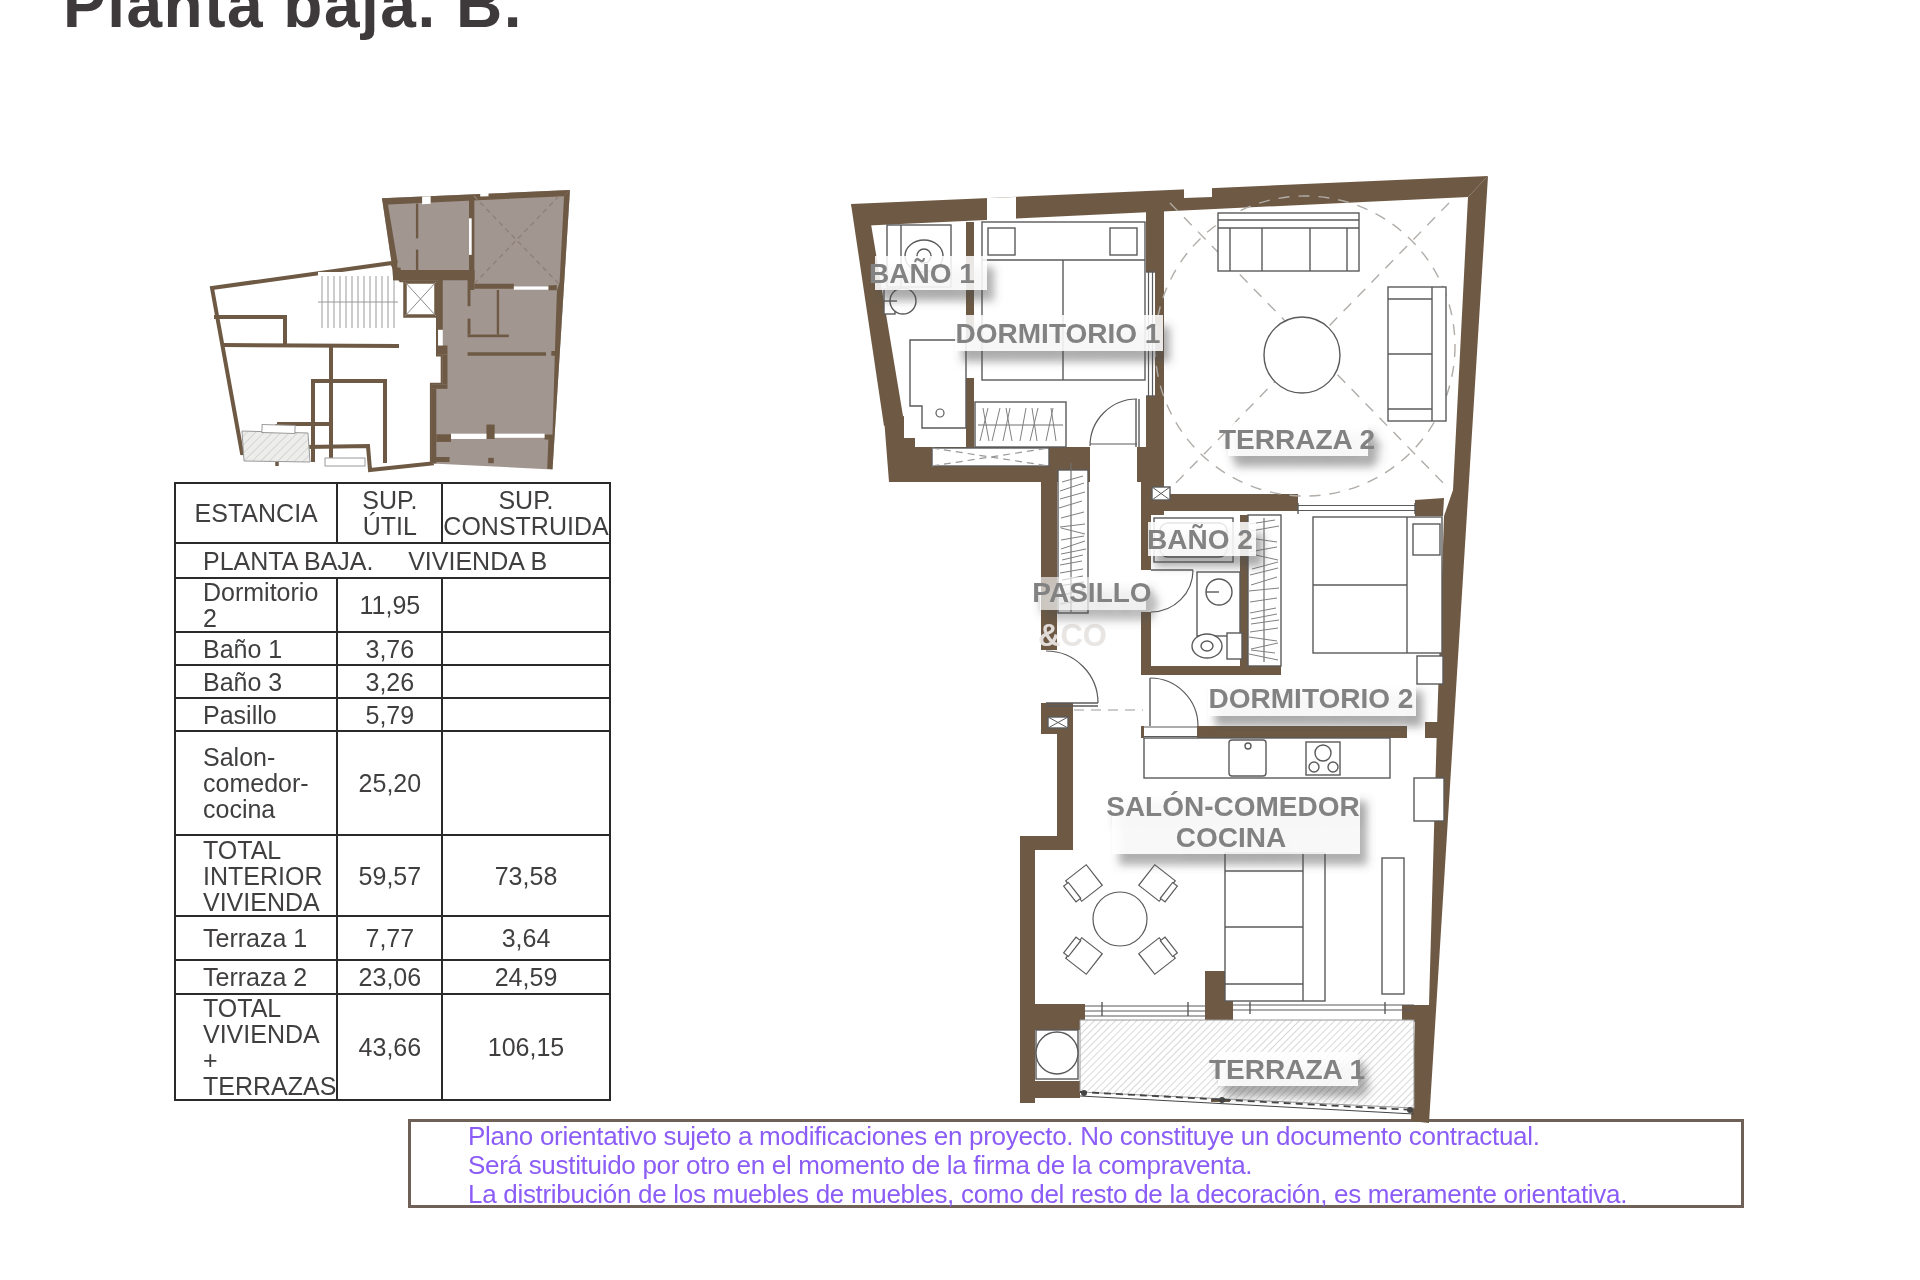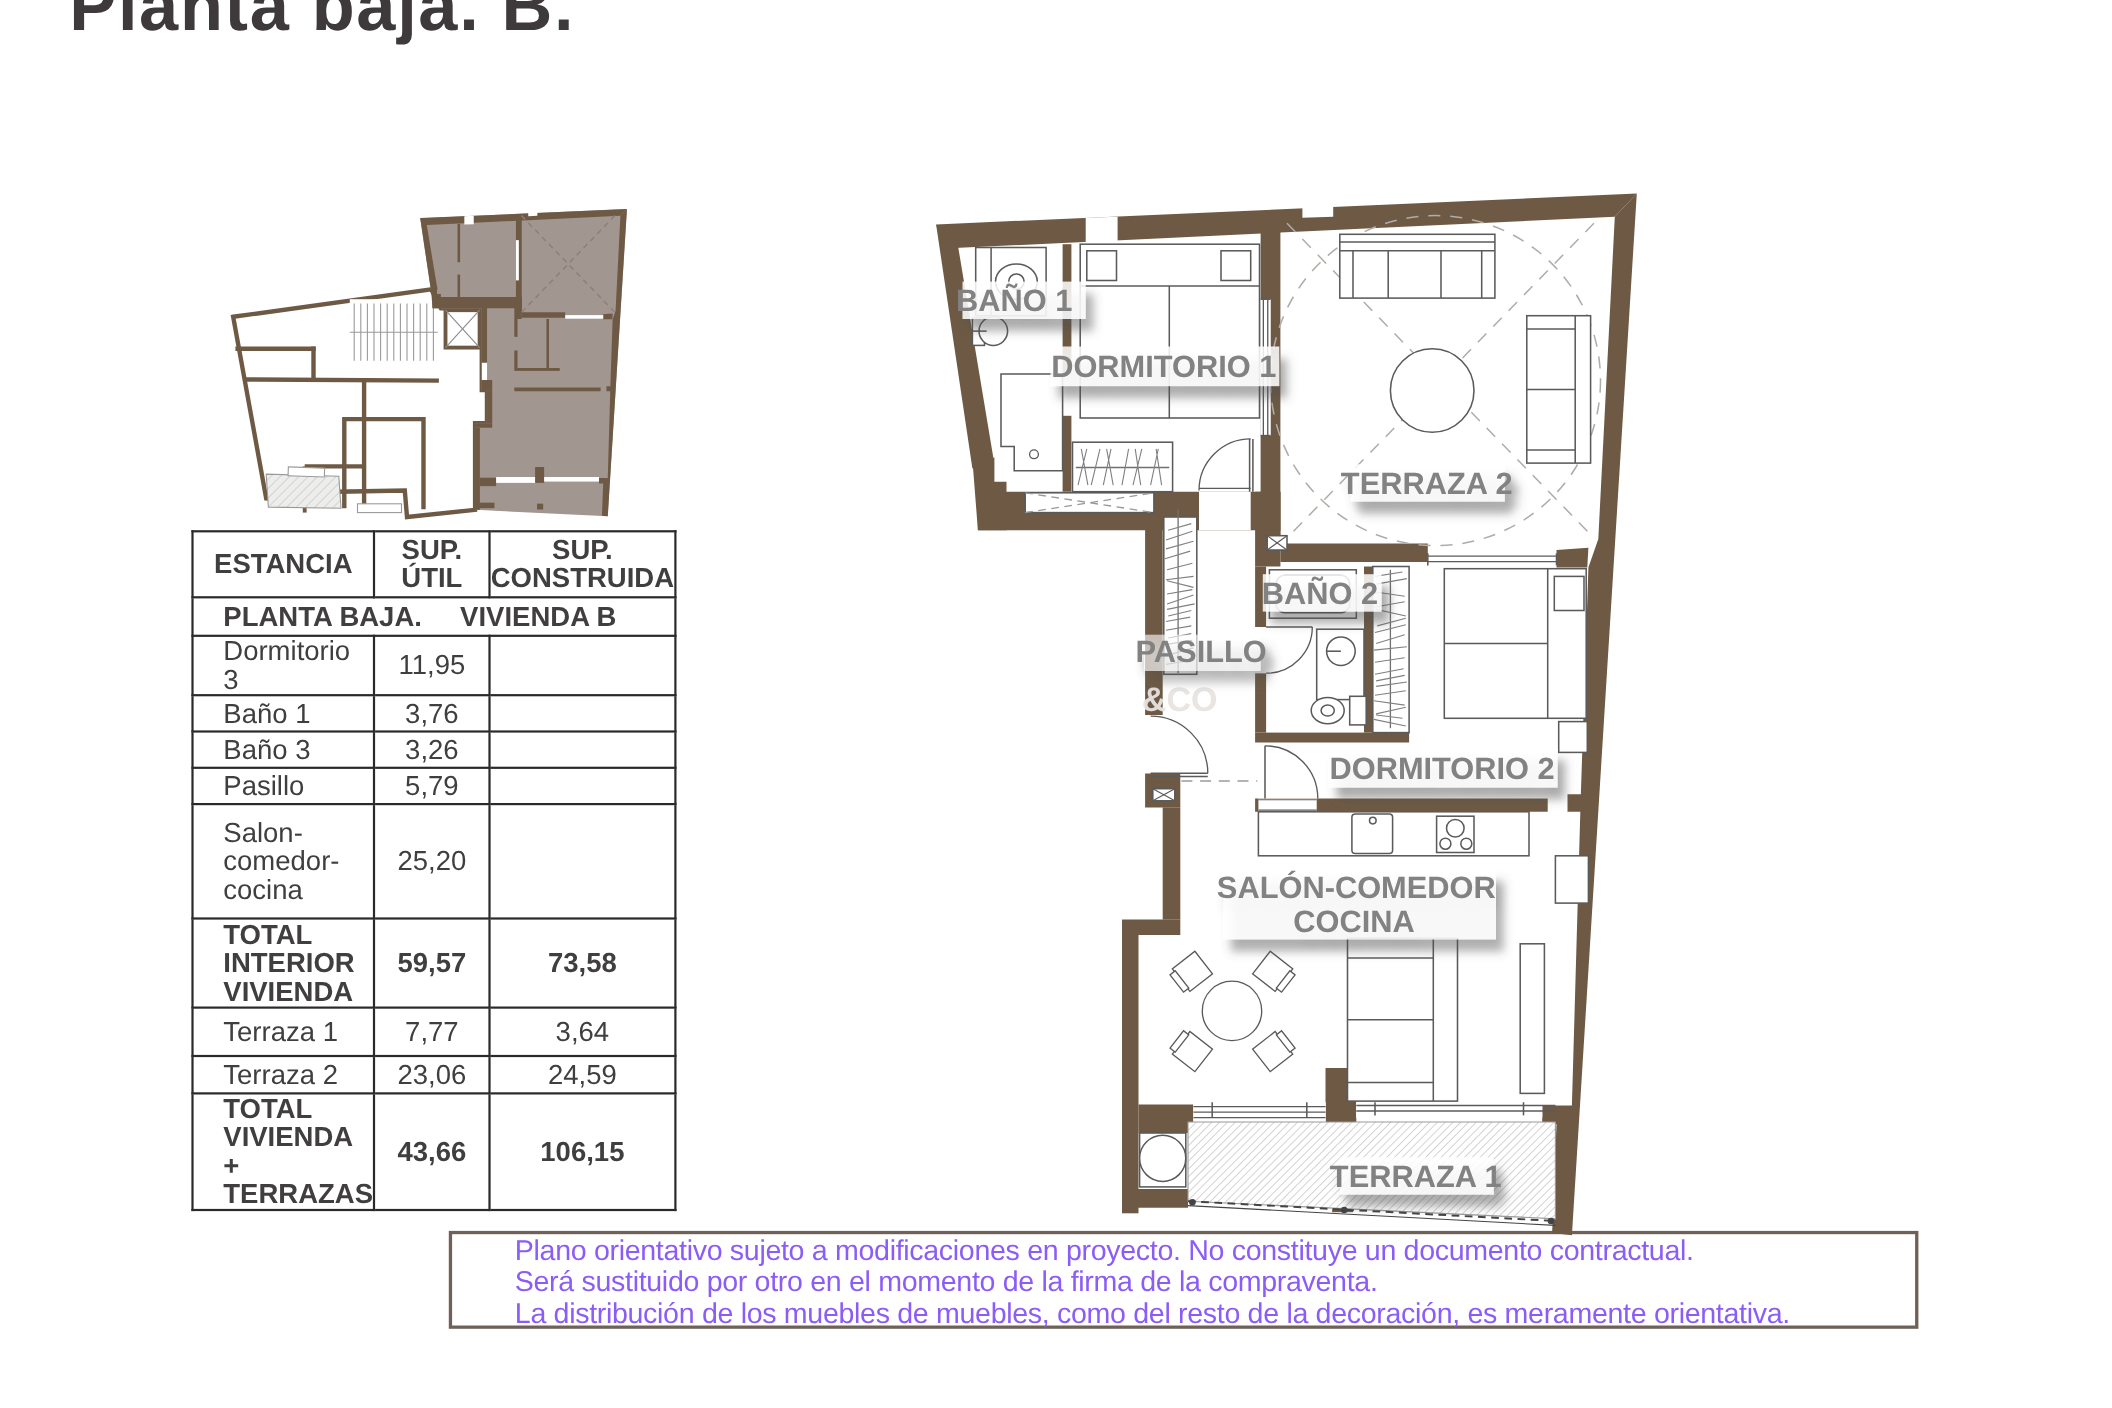--- a/index.html
+++ b/index.html
@@ -5,21 +5,21 @@
 html,body{margin:0;padding:0;width:1920px;height:1280px;background:#ffffff;
 font-family:"Liberation Sans",sans-serif;overflow:hidden;position:relative;}
 .abs{position:absolute;}
 #title{position:absolute;left:63px;top:-32px;font-size:64px;font-weight:bold;
 color:#3e3a3c;letter-spacing:1.5px;}
 #tbl{position:absolute;left:174px;top:482px;border-collapse:collapse;
 color:#403e3f;font-size:25px;}
 #tbl td{border:2px solid #2b2a2a;padding:0;vertical-align:middle;line-height:26px;}
 #tbl td.c{text-align:center;}
 #tbl td.l{padding-left:27px;}
-#tbl .b{font-weight:bold;}
+#tbl .b{font-weight:normal;}
 #disc{position:absolute;left:408px;top:1119px;width:1330px;height:83px;
 border:3px solid #6f6058;color:#8b5cf6;font-size:26px;line-height:29px;
 letter-spacing:-0.3px;}
 #disc div{margin-left:57px;}
 #disc div:first-child{margin-top:0px;}
 </style>
 </head>
 <body>
 
 <div id="title">Planta baja. B.</div>
@@ -33,21 +33,21 @@
 <tbody>
       <tr style="height:60px">
         <td class="c b">ESTANCIA</td>
         <td class="c b">SUP.<br>ÚTIL</td>
         <td class="c b">SUP.<br>CONSTRUIDA</td>
       </tr>
 <tr style="height:35px">
         <td class="l b" colspan="3">PLANTA BAJA.&nbsp;&nbsp;&nbsp;&nbsp;&nbsp;VIVIENDA B</td>
       </tr>
 <tr style="height:34px">
-        <td class="l">Dormitorio 3</td>
+        <td class="l">Dormitorio 2</td>
         <td class="c">11,95</td>
         <td></td>
       </tr>
 <tr style="height:33px">
         <td class="l">Baño 1</td>
         <td class="c">3,76</td>
         <td></td>
       </tr>
 <tr style="height:33px">
         <td class="l">Baño 3</td>

